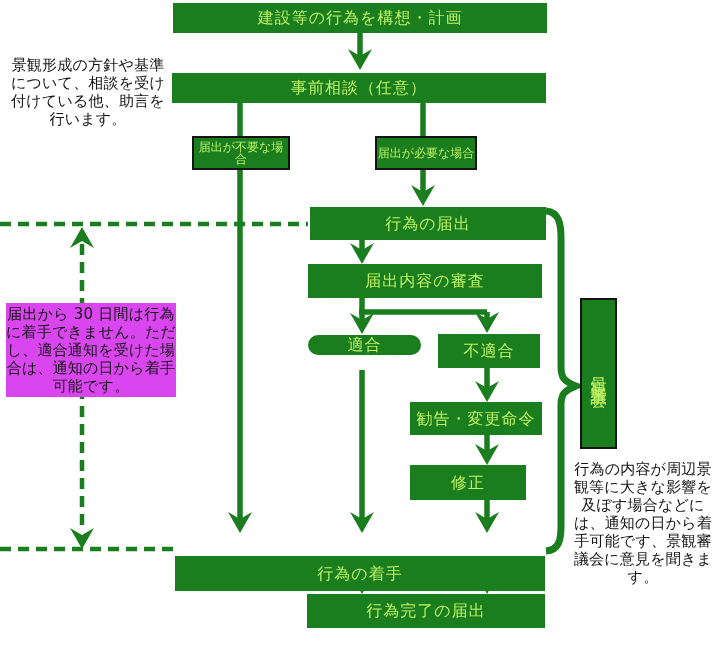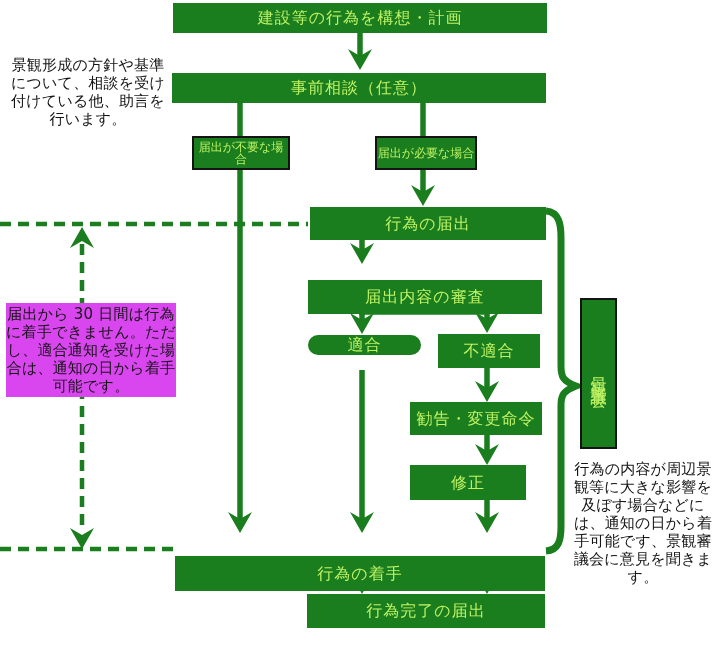--- a/index.html
+++ b/index.html
@@ -93,21 +93,21 @@
   <div class="box" style="left:173px;top:3px;width:374px;height:30px;">建設等の行為を構想・計画</div>
 
   <div class="box" style="left:172px;top:73px;width:374px;height:30px;">事前相談（任意）</div>
 
   <div class="box box-sm" style="left:192px;top:136px;width:98px;height:34px;">届出が不要な場合</div>
 
   <div class="box box-sm" style="left:375px;top:136px;width:102px;height:34px;">届出が必要な場合</div>
 
   <div class="box" style="left:310px;top:207px;width:236px;height:33px;">行為の届出</div>
 
-  <div class="box" style="left:308px;top:280px;width:234px;height:34px;">届出内容の審査</div>
+  <div class="box" style="left:308px;top:264px;width:234px;height:34px;">届出内容の審査</div>
 
   <div class="box" style="left:308px;top:335px;width:113px;height:20px;border-radius:13px;">適合</div>
 
   <div class="box" style="left:438px;top:334px;width:102px;height:34px;">不適合</div>
 
   <div class="box" style="left:410px;top:402px;width:132px;height:33px;">勧告・変更命令</div>
 
   <div class="box" style="left:410px;top:465px;width:116px;height:35px;">修正</div>
 
   <div class="box" style="left:175px;top:533px;width:370px;height:35px;margin-top:23px;">行為の着手</div>

